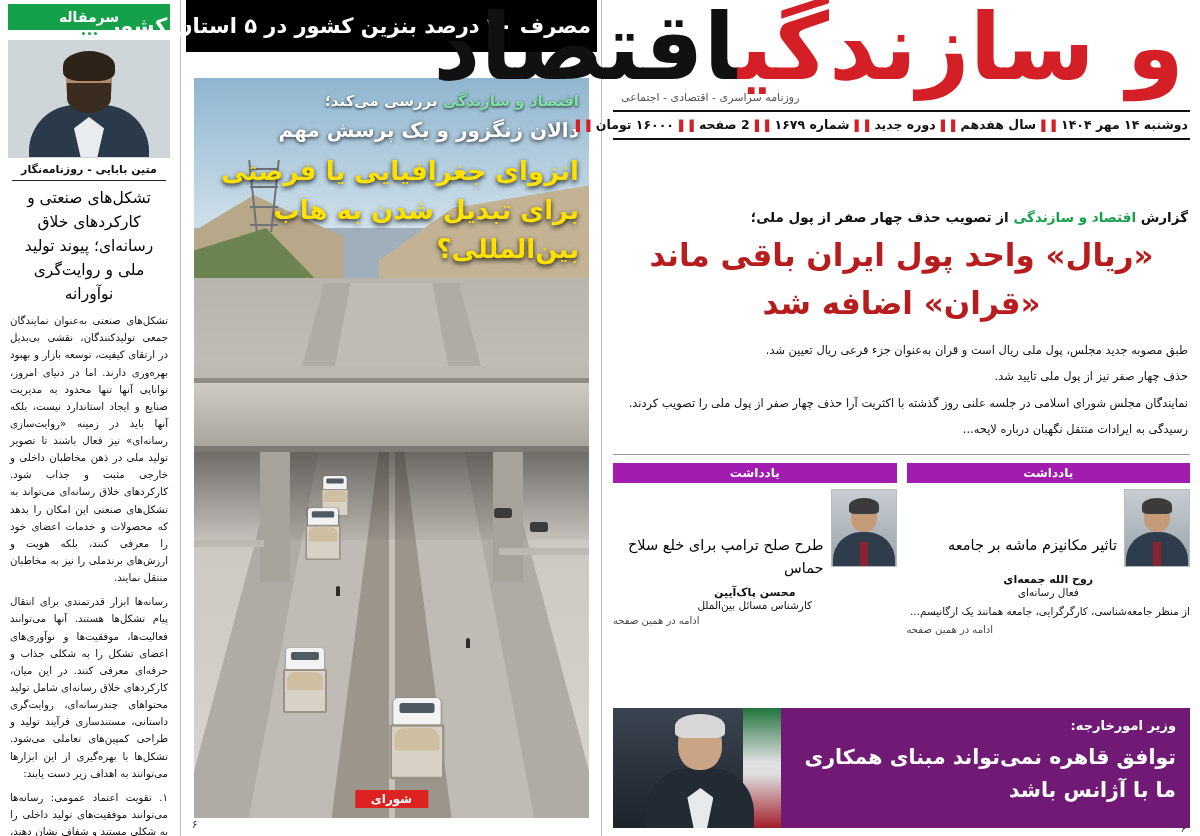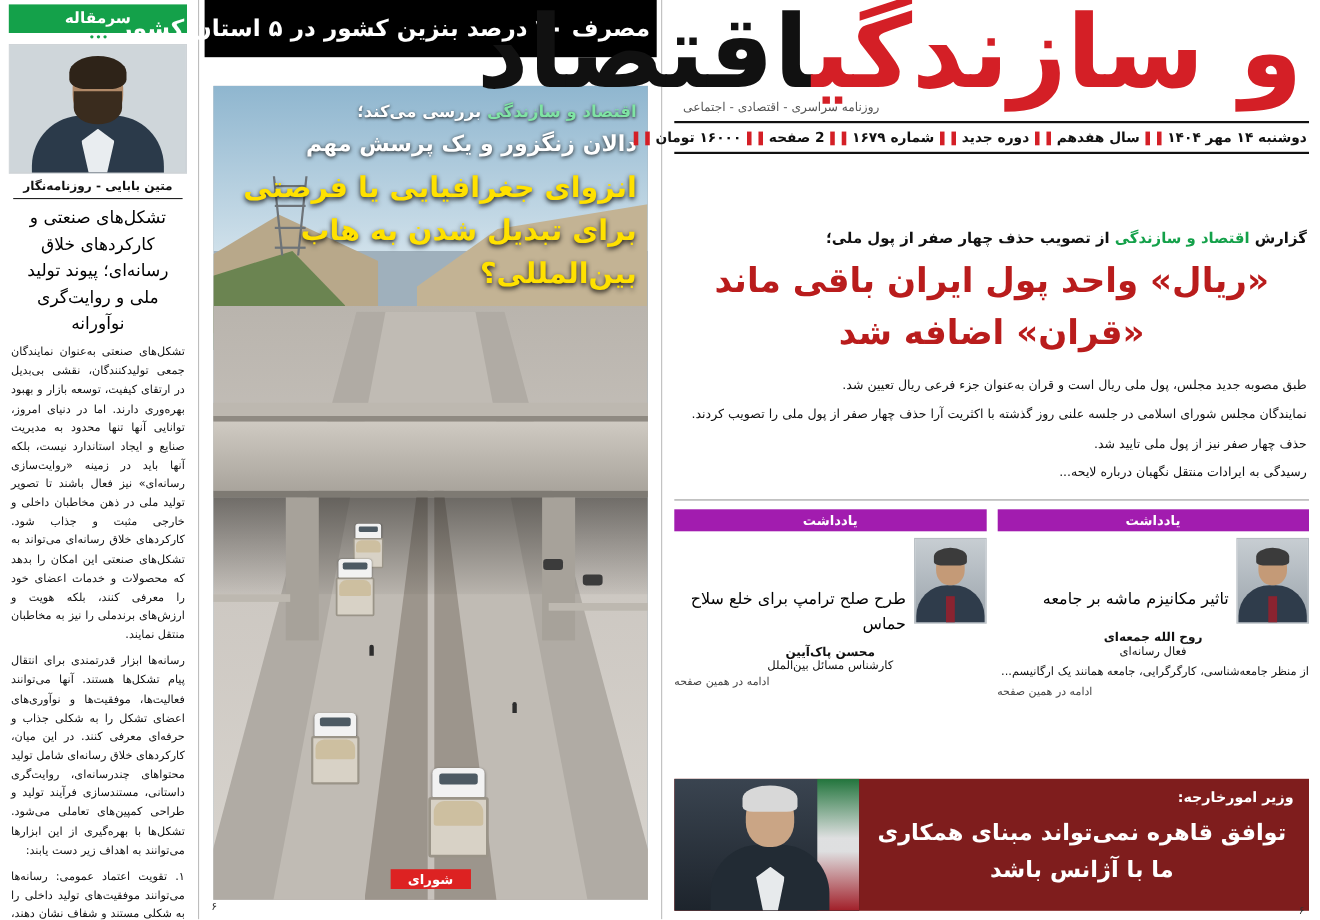--- a/index.html
+++ b/index.html
@@ -303,26 +303,26 @@
     font-size: 14.5px; font-weight: normal; line-height:1.6; color:#000;
     text-align: right; flex:1;margin-top:45px;
   }
   .note-author { font-size: 11px; font-weight:bold; text-align:center; margin-top:6px; color:#111;}
   .note-role { font-size: 10.5px; text-align:center; color:#111; margin-bottom:4px;}
   .note-text { font-size: 10.4px; line-height:1.75; text-align: justify; color:#111; }
   .note-more { font-size: 10px; color:#444; text-align:left; margin-top:4px; }
 
   .bottom-box {
     position: absolute; left: 10px; right: 10px; bottom: 8px;
-    height: 120px; background:#7f1d1d; color:#fff;
+    height: 120px; background:#701a75; color:#fff;
     display: flex; direction: rtl; overflow:hidden;
   }
   .bottom-text { flex: 1; padding: 10px 14px 8px 10px; }
   .bb-kicker { text-align: right; font-size: 13px; font-weight:bold; margin-bottom: 8px; }
-  .bb-title { text-align: center; font-size: 20.5px; font-weight:bold; line-height:1.6; }
+  .bb-title { text-align: right; font-size: 20.5px; font-weight:bold; line-height:1.6; }
   .bottom-photo {
     width: 168px; flex: 0 0 168px; position: relative;
     background: linear-gradient(#3a4450,#1d242c); overflow:hidden;
   }
   .bottom-photo .flagr { position:absolute; right:0; top:0; bottom:0; width:38px;
       background: linear-gradient(#1f7a3a, #f2f2f2 45%, #f2f2f2 55%, #b01e28); opacity:.9;}
   .bottom-photo .h { position:absolute; left:52%; top:12px; transform:translateX(-50%);
       width:44px; height:50px; border-radius:45%; background:#caa585;}
   .bottom-photo .hair { position:absolute; left:52%; top:6px; transform:translateX(-50%);
       width:50px; height:24px; border-radius:50% 50% 20% 20%; background:#d8d8d8;}
@@ -459,22 +459,22 @@
     </div>
 
     <div class="lead-kicker">
       <span>گزارش</span>
       <span class="brand">اقتصاد و سازندگی</span>
       <span>از تصویب حذف چهار صفر از پول ملی؛</span>
     </div>
     <div class="lead-title">«ریال» واحد پول ایران باقی ماند «قران» اضافه شد</div>
     <div class="lead-body">
       <p>طبق مصوبه جدید مجلس، پول ملی ریال است و قران به‌عنوان جزء فرعی ریال تعیین شد.</p>
+      <p>حذف چهار صفر نیز از پول ملی تایید شد.</p>
       <p>نمایندگان مجلس شورای اسلامی در جلسه علنی روز گذشته با اکثریت آرا حذف چهار صفر از پول ملی را تصویب کردند.</p>
-      <p>حذف چهار صفر نیز از پول ملی تایید شد.</p>
       <p>رسیدگی به ایرادات منتقل نگهبان درباره لایحه...</p>
     </div>
 
     <div class="notes-row">
       <div class="note">
         <div class="note-head">یادداشت</div>
         <div class="note-inner">
           <div class="note-photo">
             <div class="b"></div>
               <div class="tie"></div>

